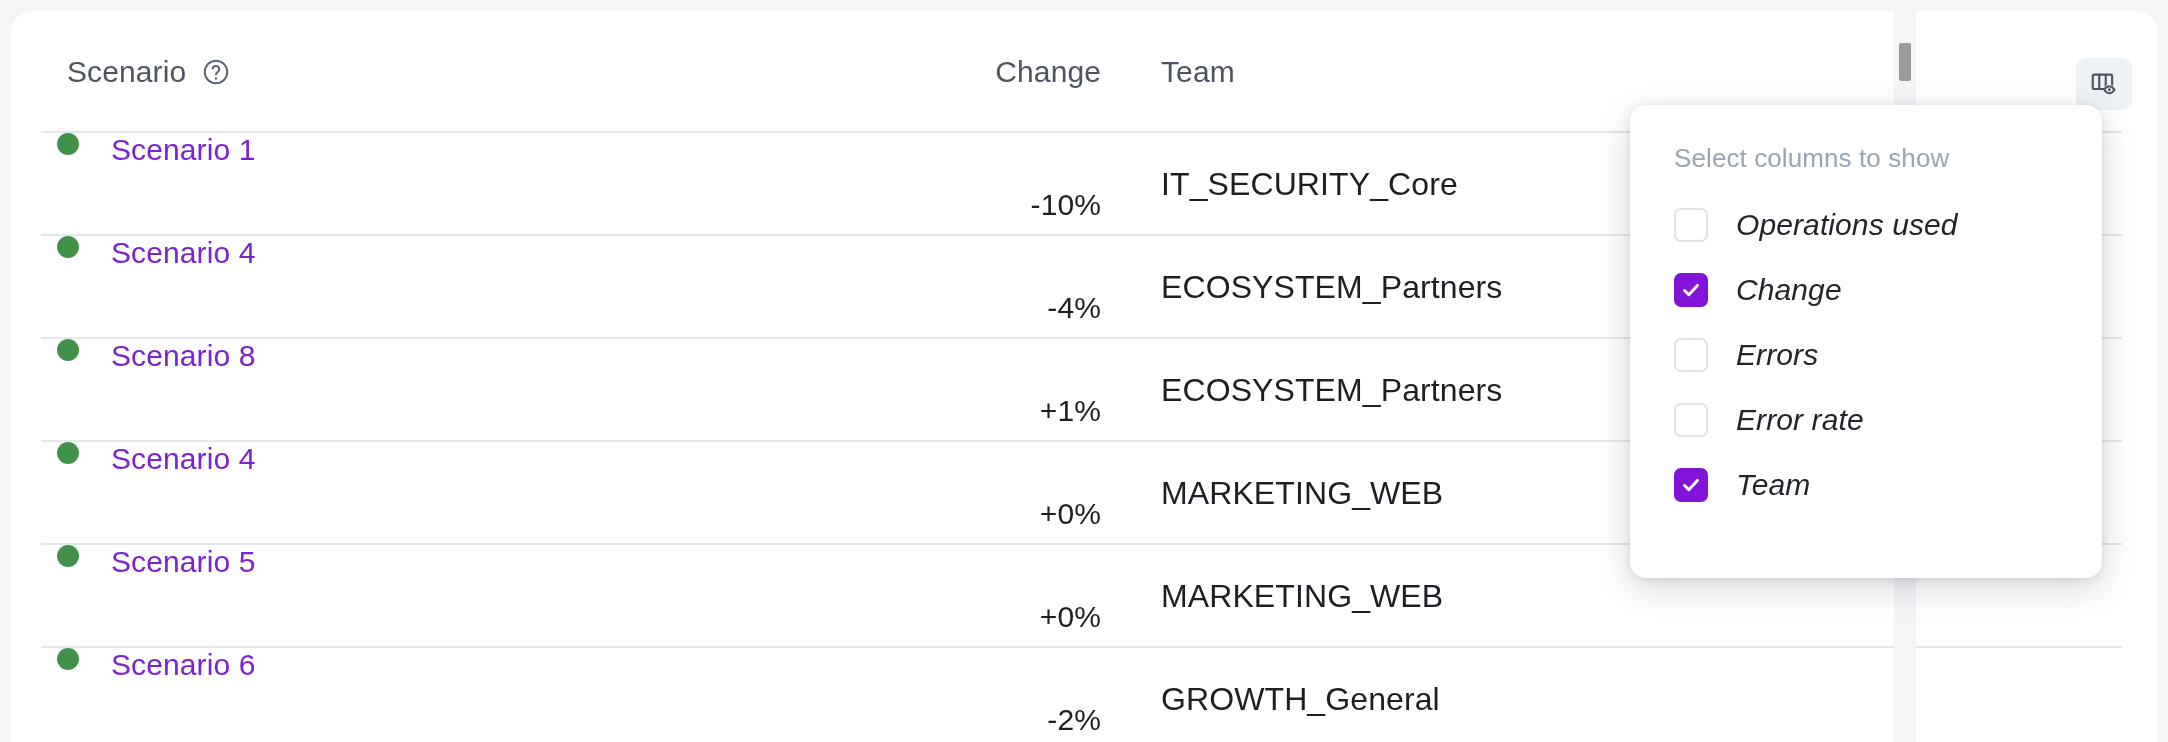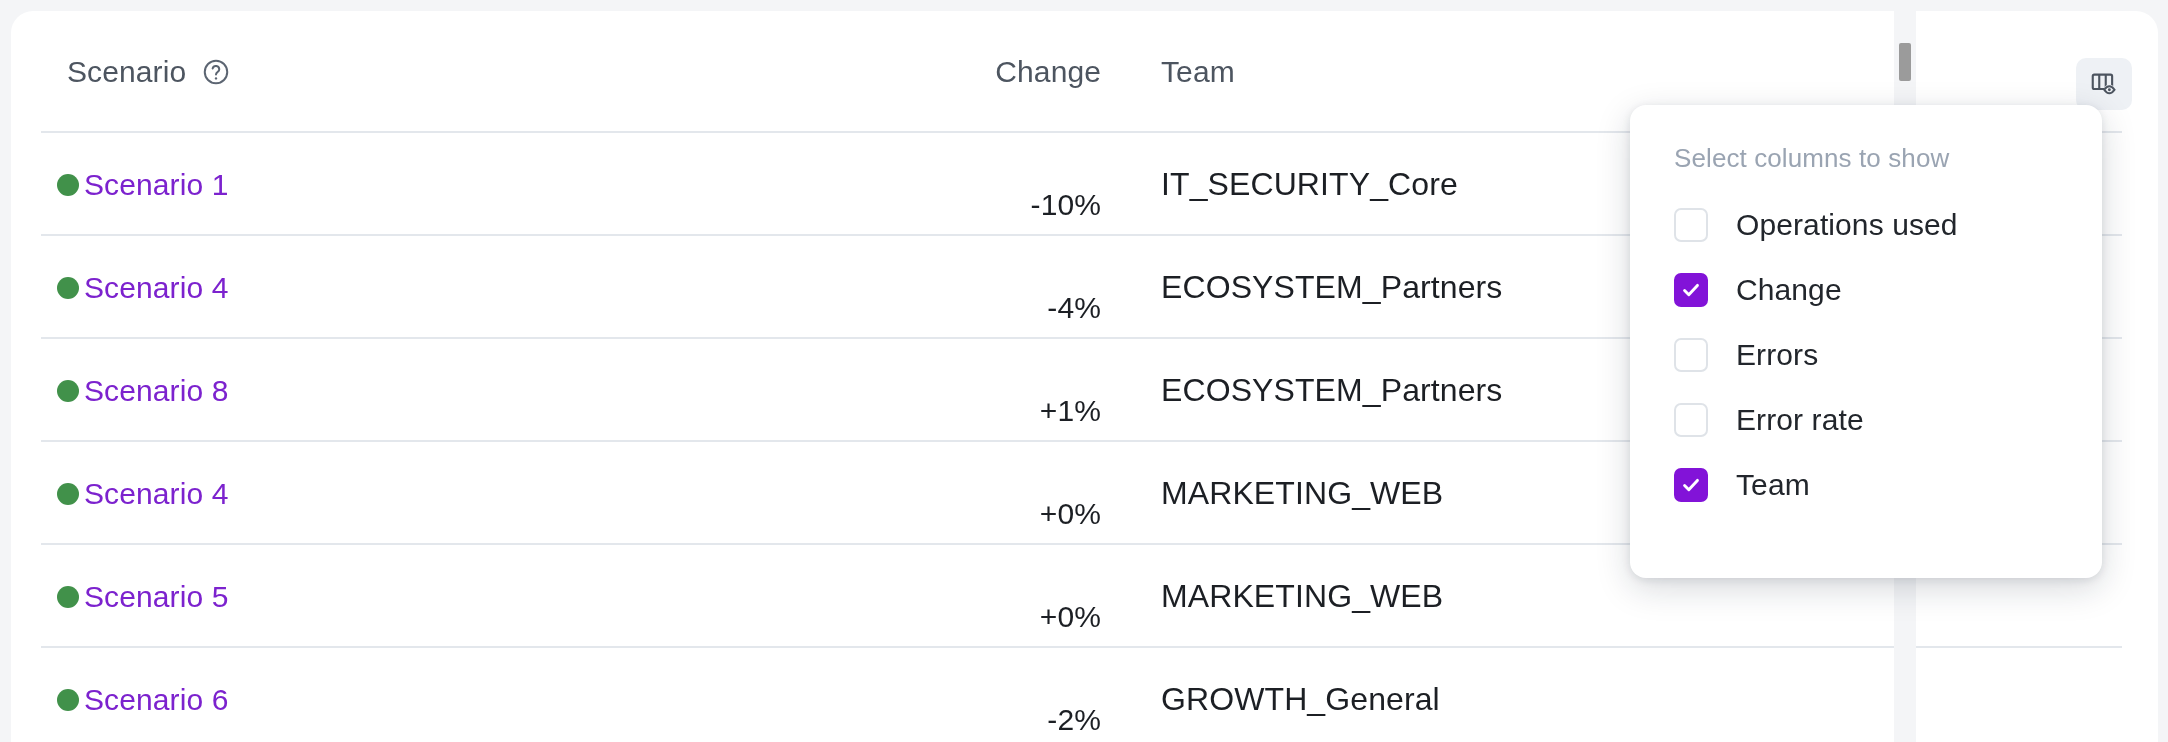--- a/index.html
+++ b/index.html
@@ -57,22 +57,21 @@
     background: #e3e7ec;
   }
 
   
   .c-scenario {
     position: absolute;
     left: 30px;
     top: 0;
     height: 100%;
     display: flex;
-    align-items: center;
-    gap: 5px;
+    gap: 32px;
   }
 
   .c-change {
     position: absolute;
     left: 740px;
     width: 350px;
     top: 0;
     height: 100%;
     display: flex;
     align-items: center;
@@ -261,20 +260,21 @@
     border-color: #8213d8;
   }
 
   .cbx svg { display: none; }
   .cbx.checked svg { display: block; }
 
   .dd-label {
     font-size: 30px;
     color: #22262c;
     letter-spacing: .1px;
+    font-style: italic;
   }
 
   
 </style>
 </head>
 <body>
 
 <div id="app">
 
   <div class="card">

